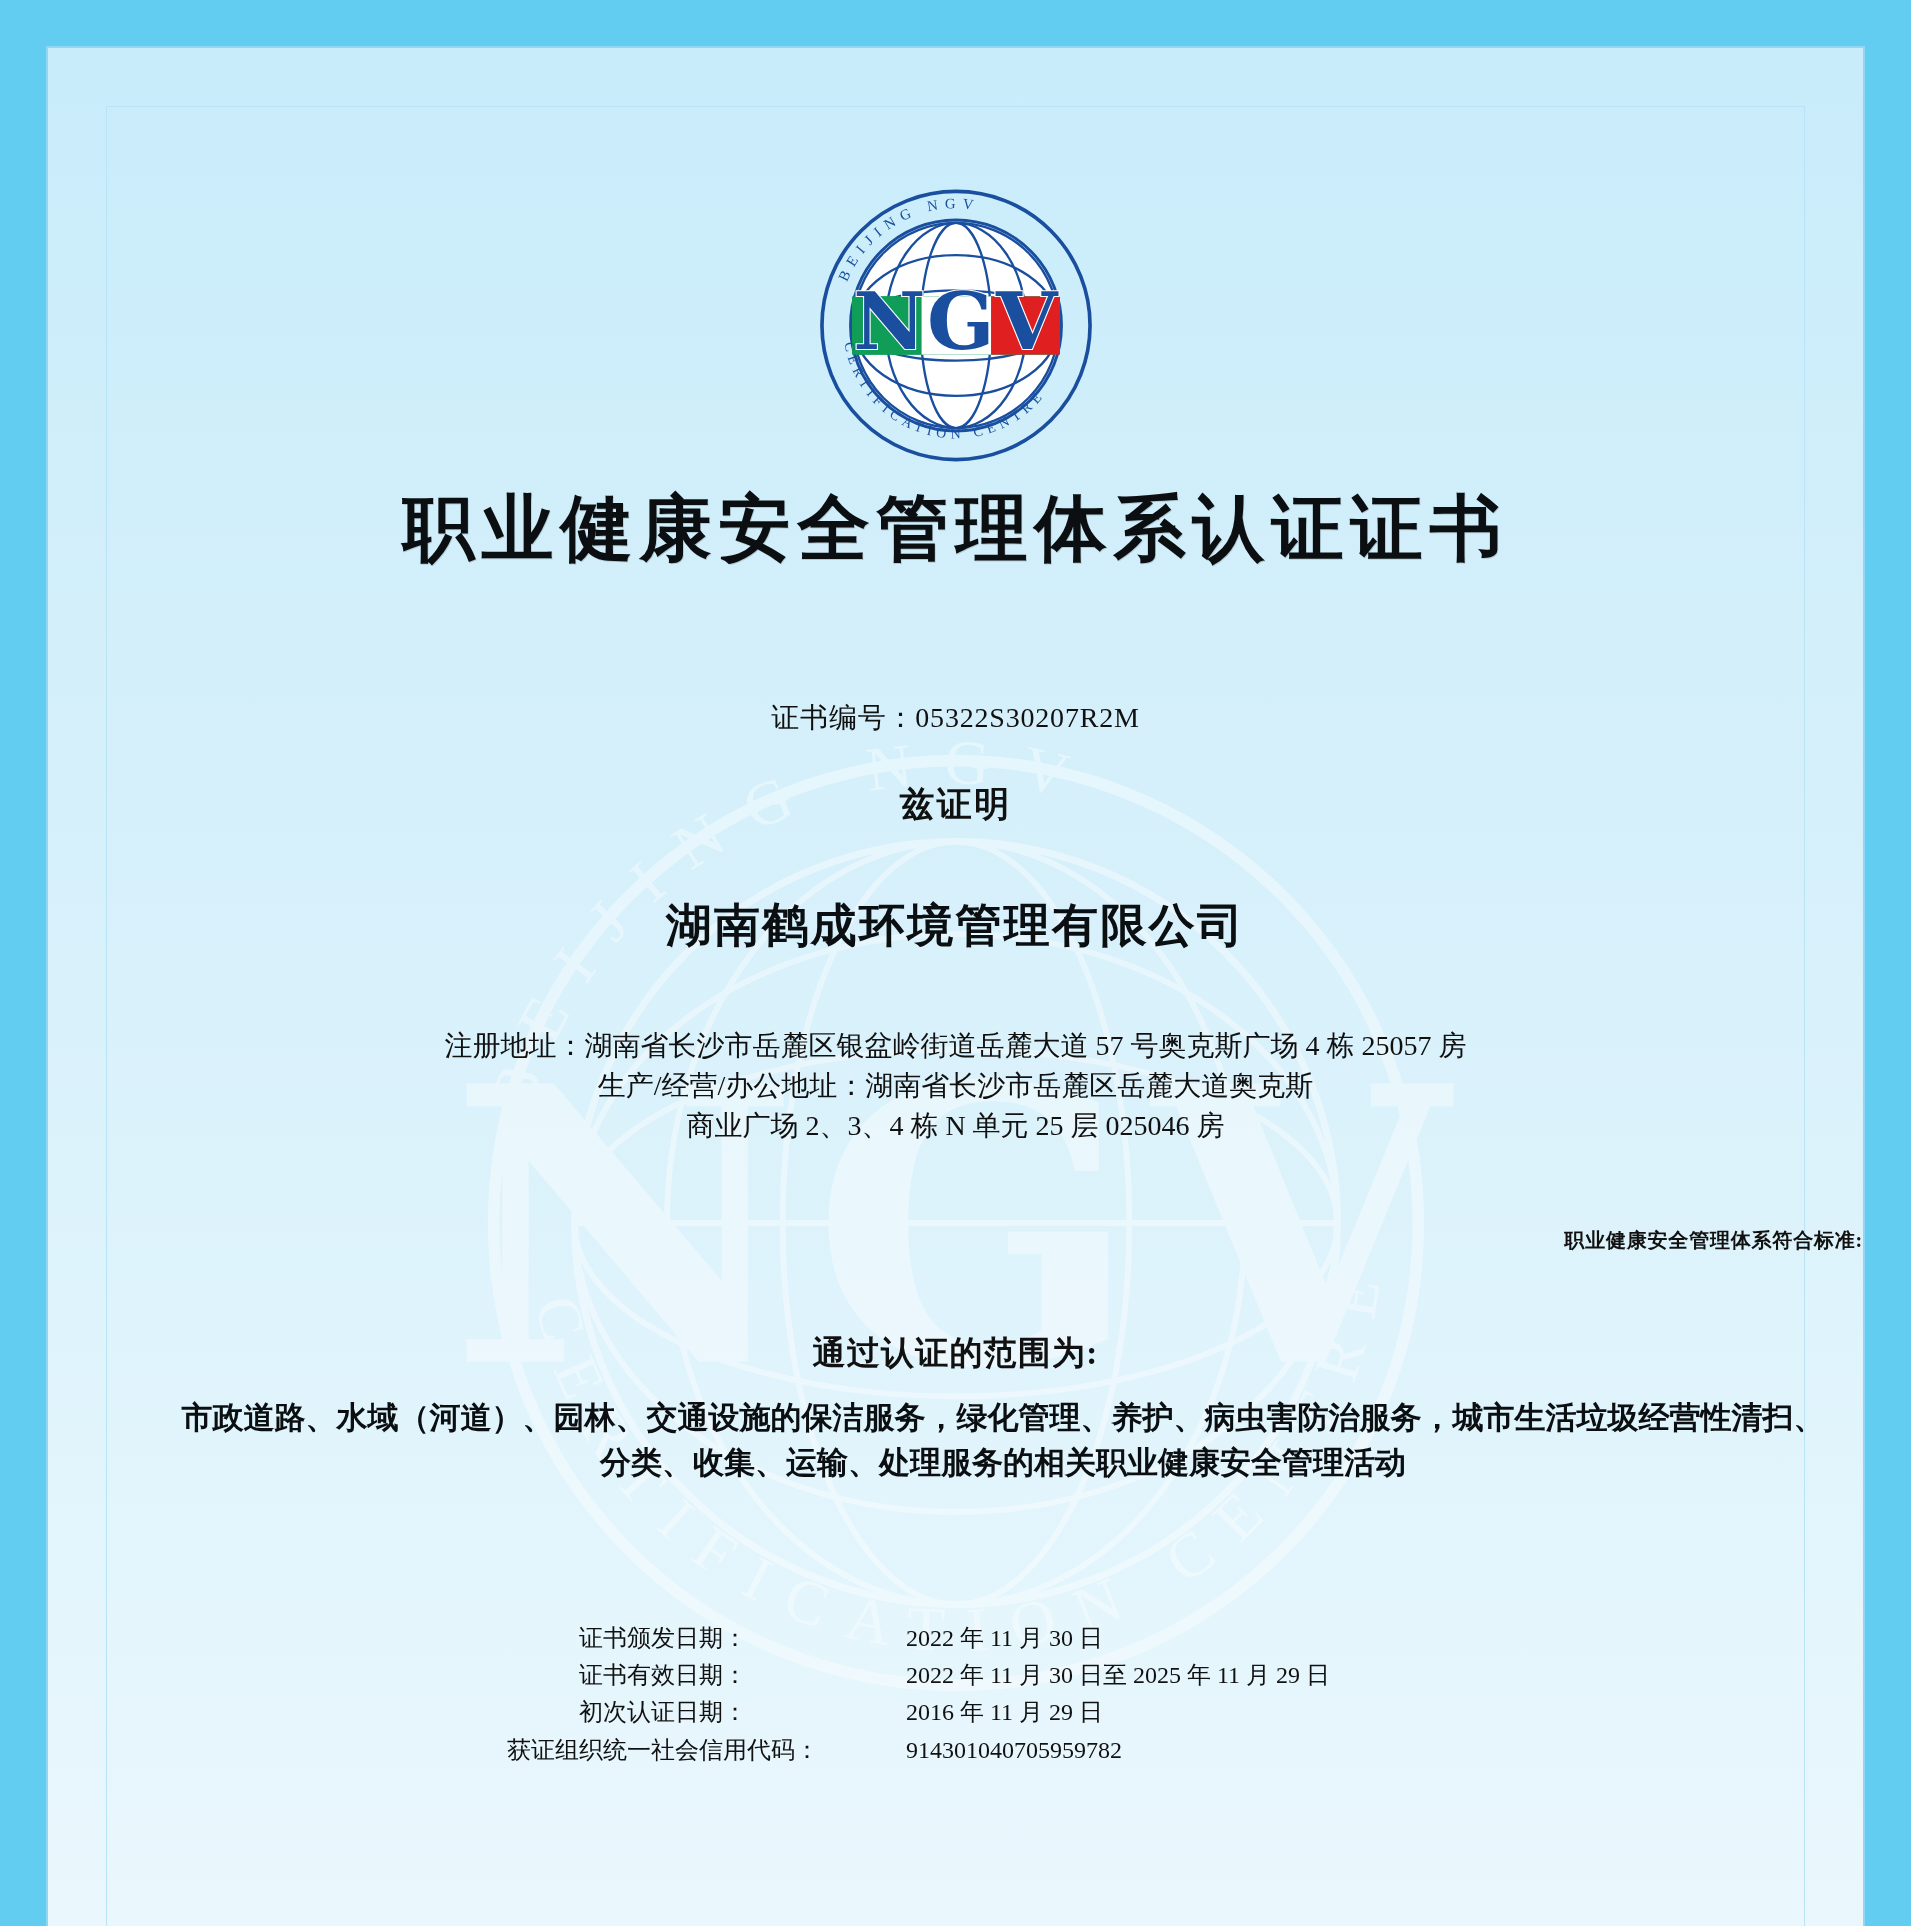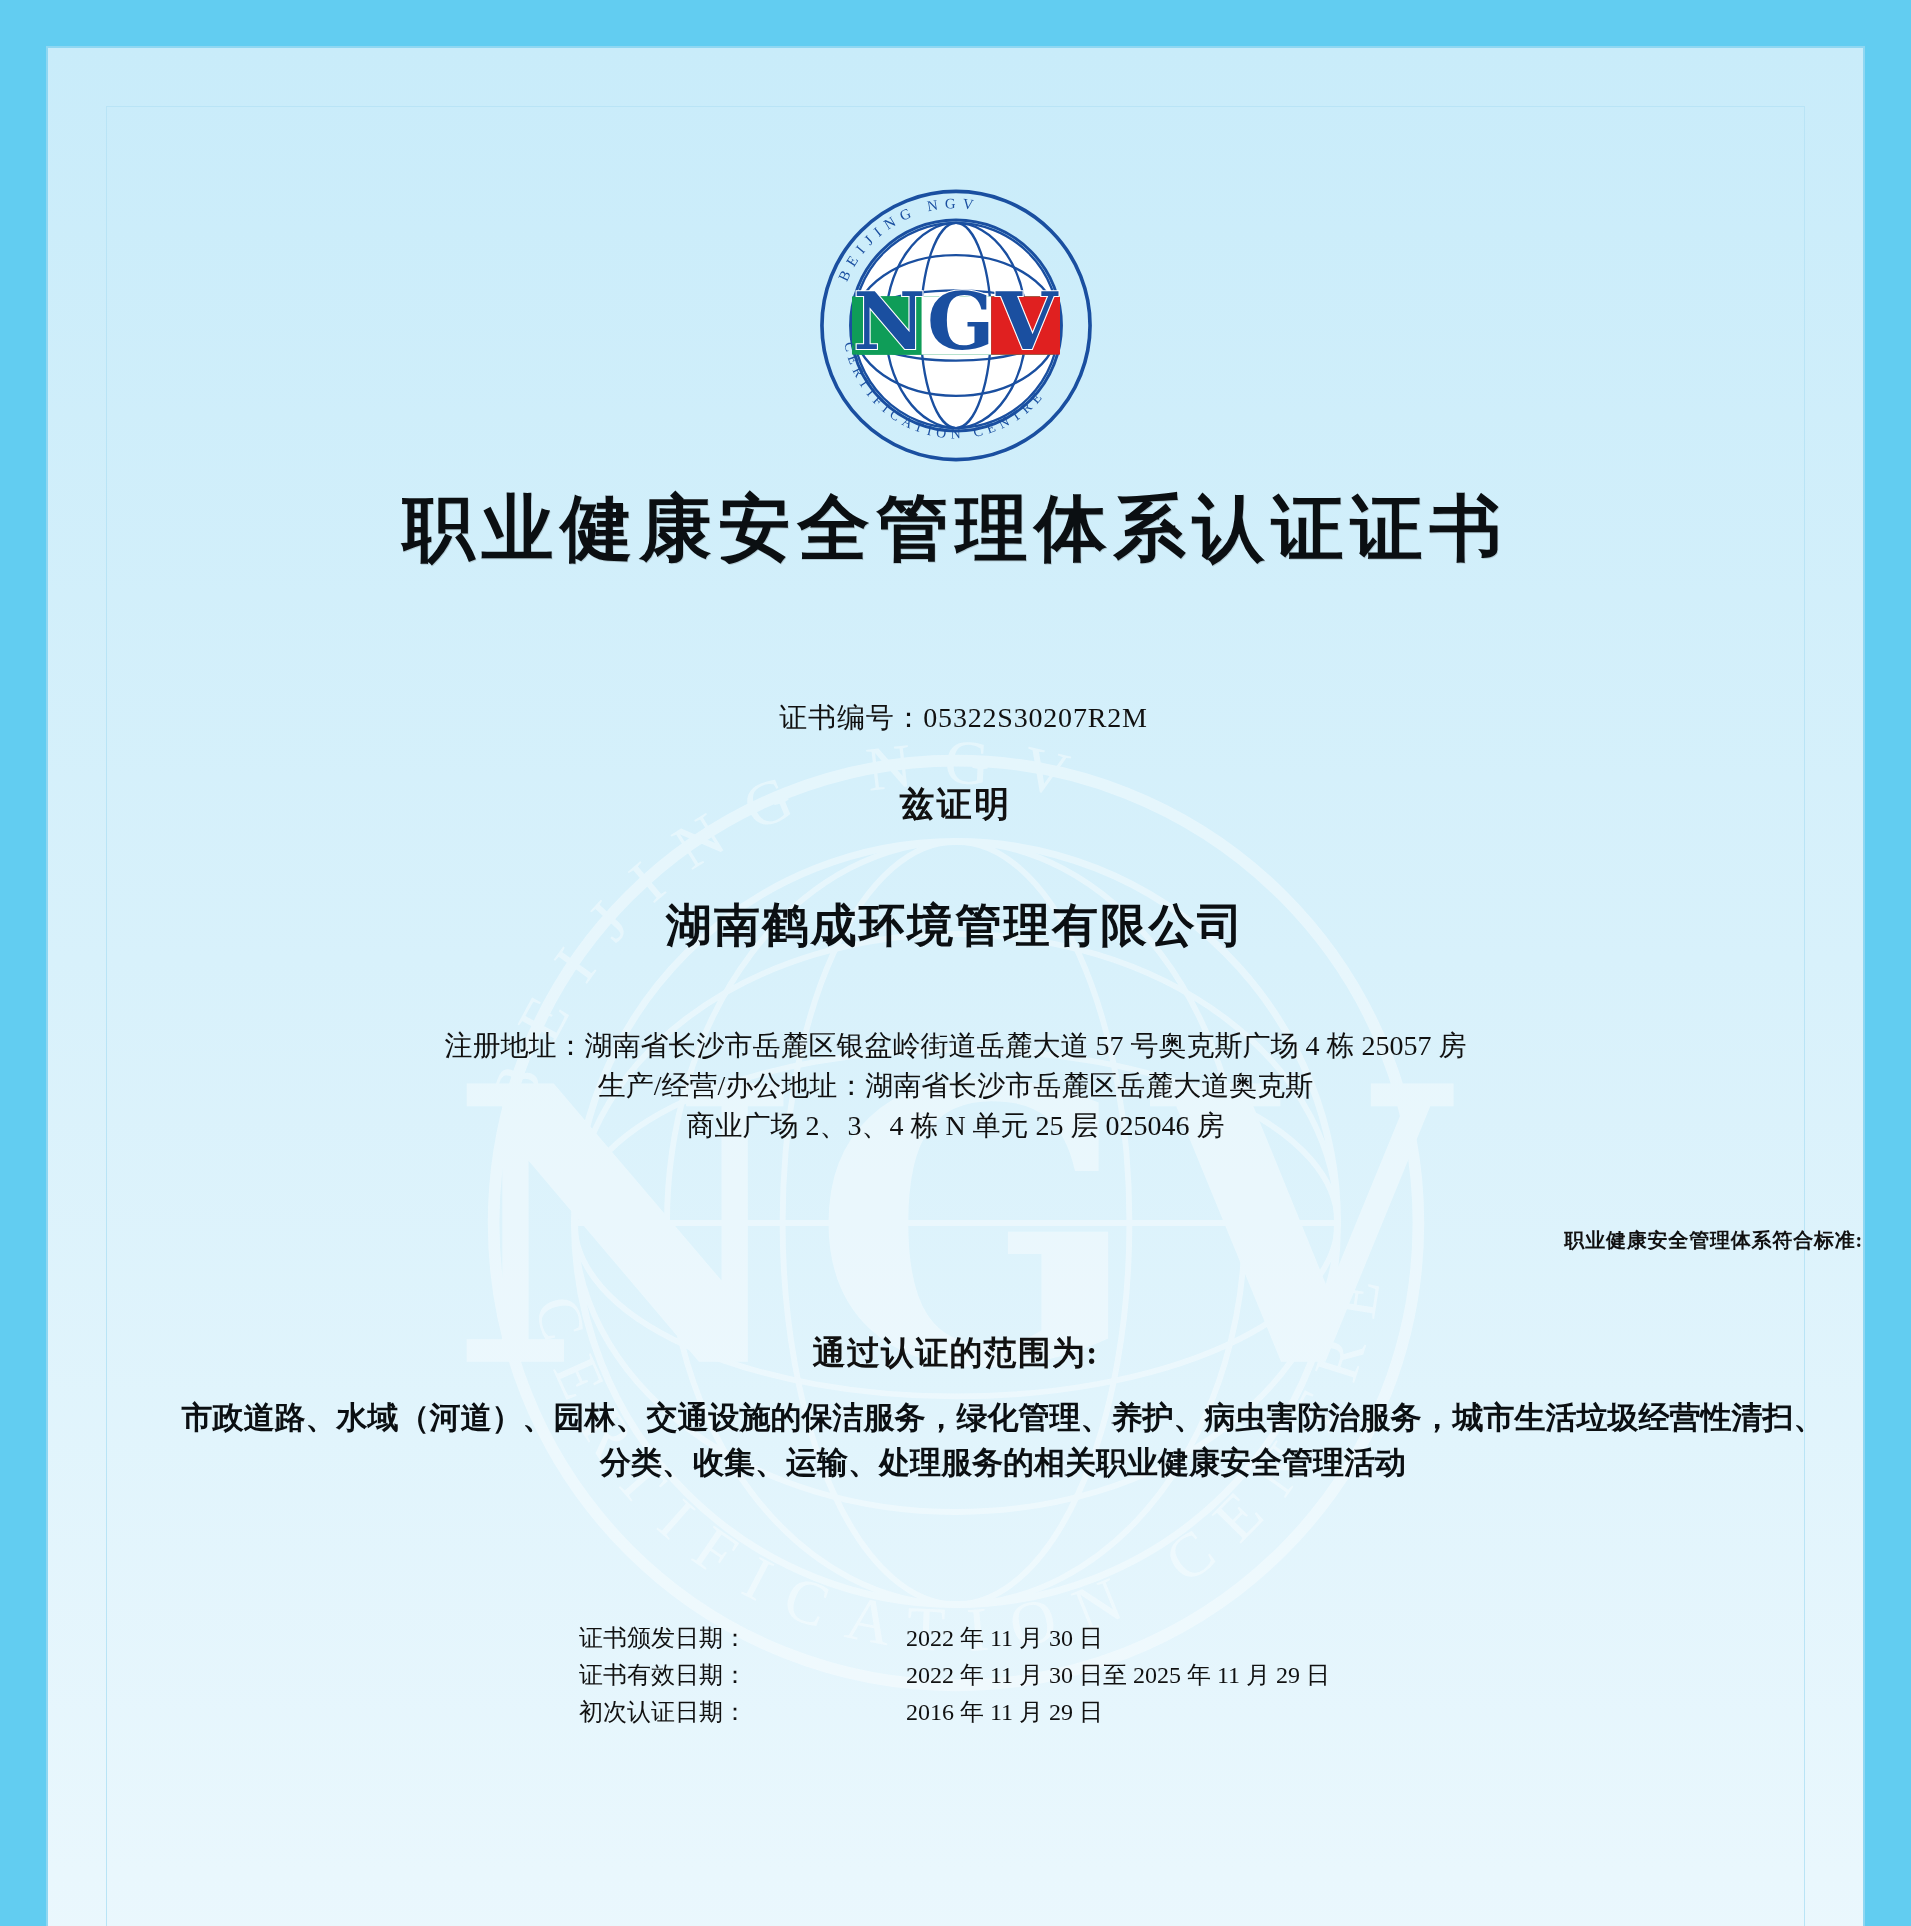--- a/index.html
+++ b/index.html
@@ -81,21 +81,21 @@
     font-weight: bold;
     font-size: 72px;
     letter-spacing: 7px;
     color: #0b0f12;
     text-shadow: 0.8px 0.8px 0 rgba(0,0,0,0.15);
   }
 
   .cert-no {
     position: absolute;
     top: 651px;
-    left: 8px;
+    left: 0;
     width: 100%;
     text-align: center;
     font-size: 28px;
     color: #111;
     letter-spacing: 0.8px;
   }
 
   .hereby {
     position: absolute;
     top: 733px;
@@ -312,19 +312,23 @@
             <div class="date-value">2022 年 11 月 30 日</div>
           </div>
           <div class="date-row">
             <div class="date-label">证书有效日期：</div>
             <div class="date-value">2022 年 11 月 30 日至 2025 年 11 月 29 日</div>
           </div>
           <div class="date-row">
             <div class="date-label">初次认证日期：</div>
             <div class="date-value">2016 年 11 月 29 日</div>
           </div>
+          <div class="date-row">
+            <div class="date-label">获证组织统一社会信用代码：</div>
+            <div class="date-value">914301040705959782</div>
+          </div>
         </div>
       </div>
 
     </div>
   </div>
 </div>
 
 
 </body></html>

